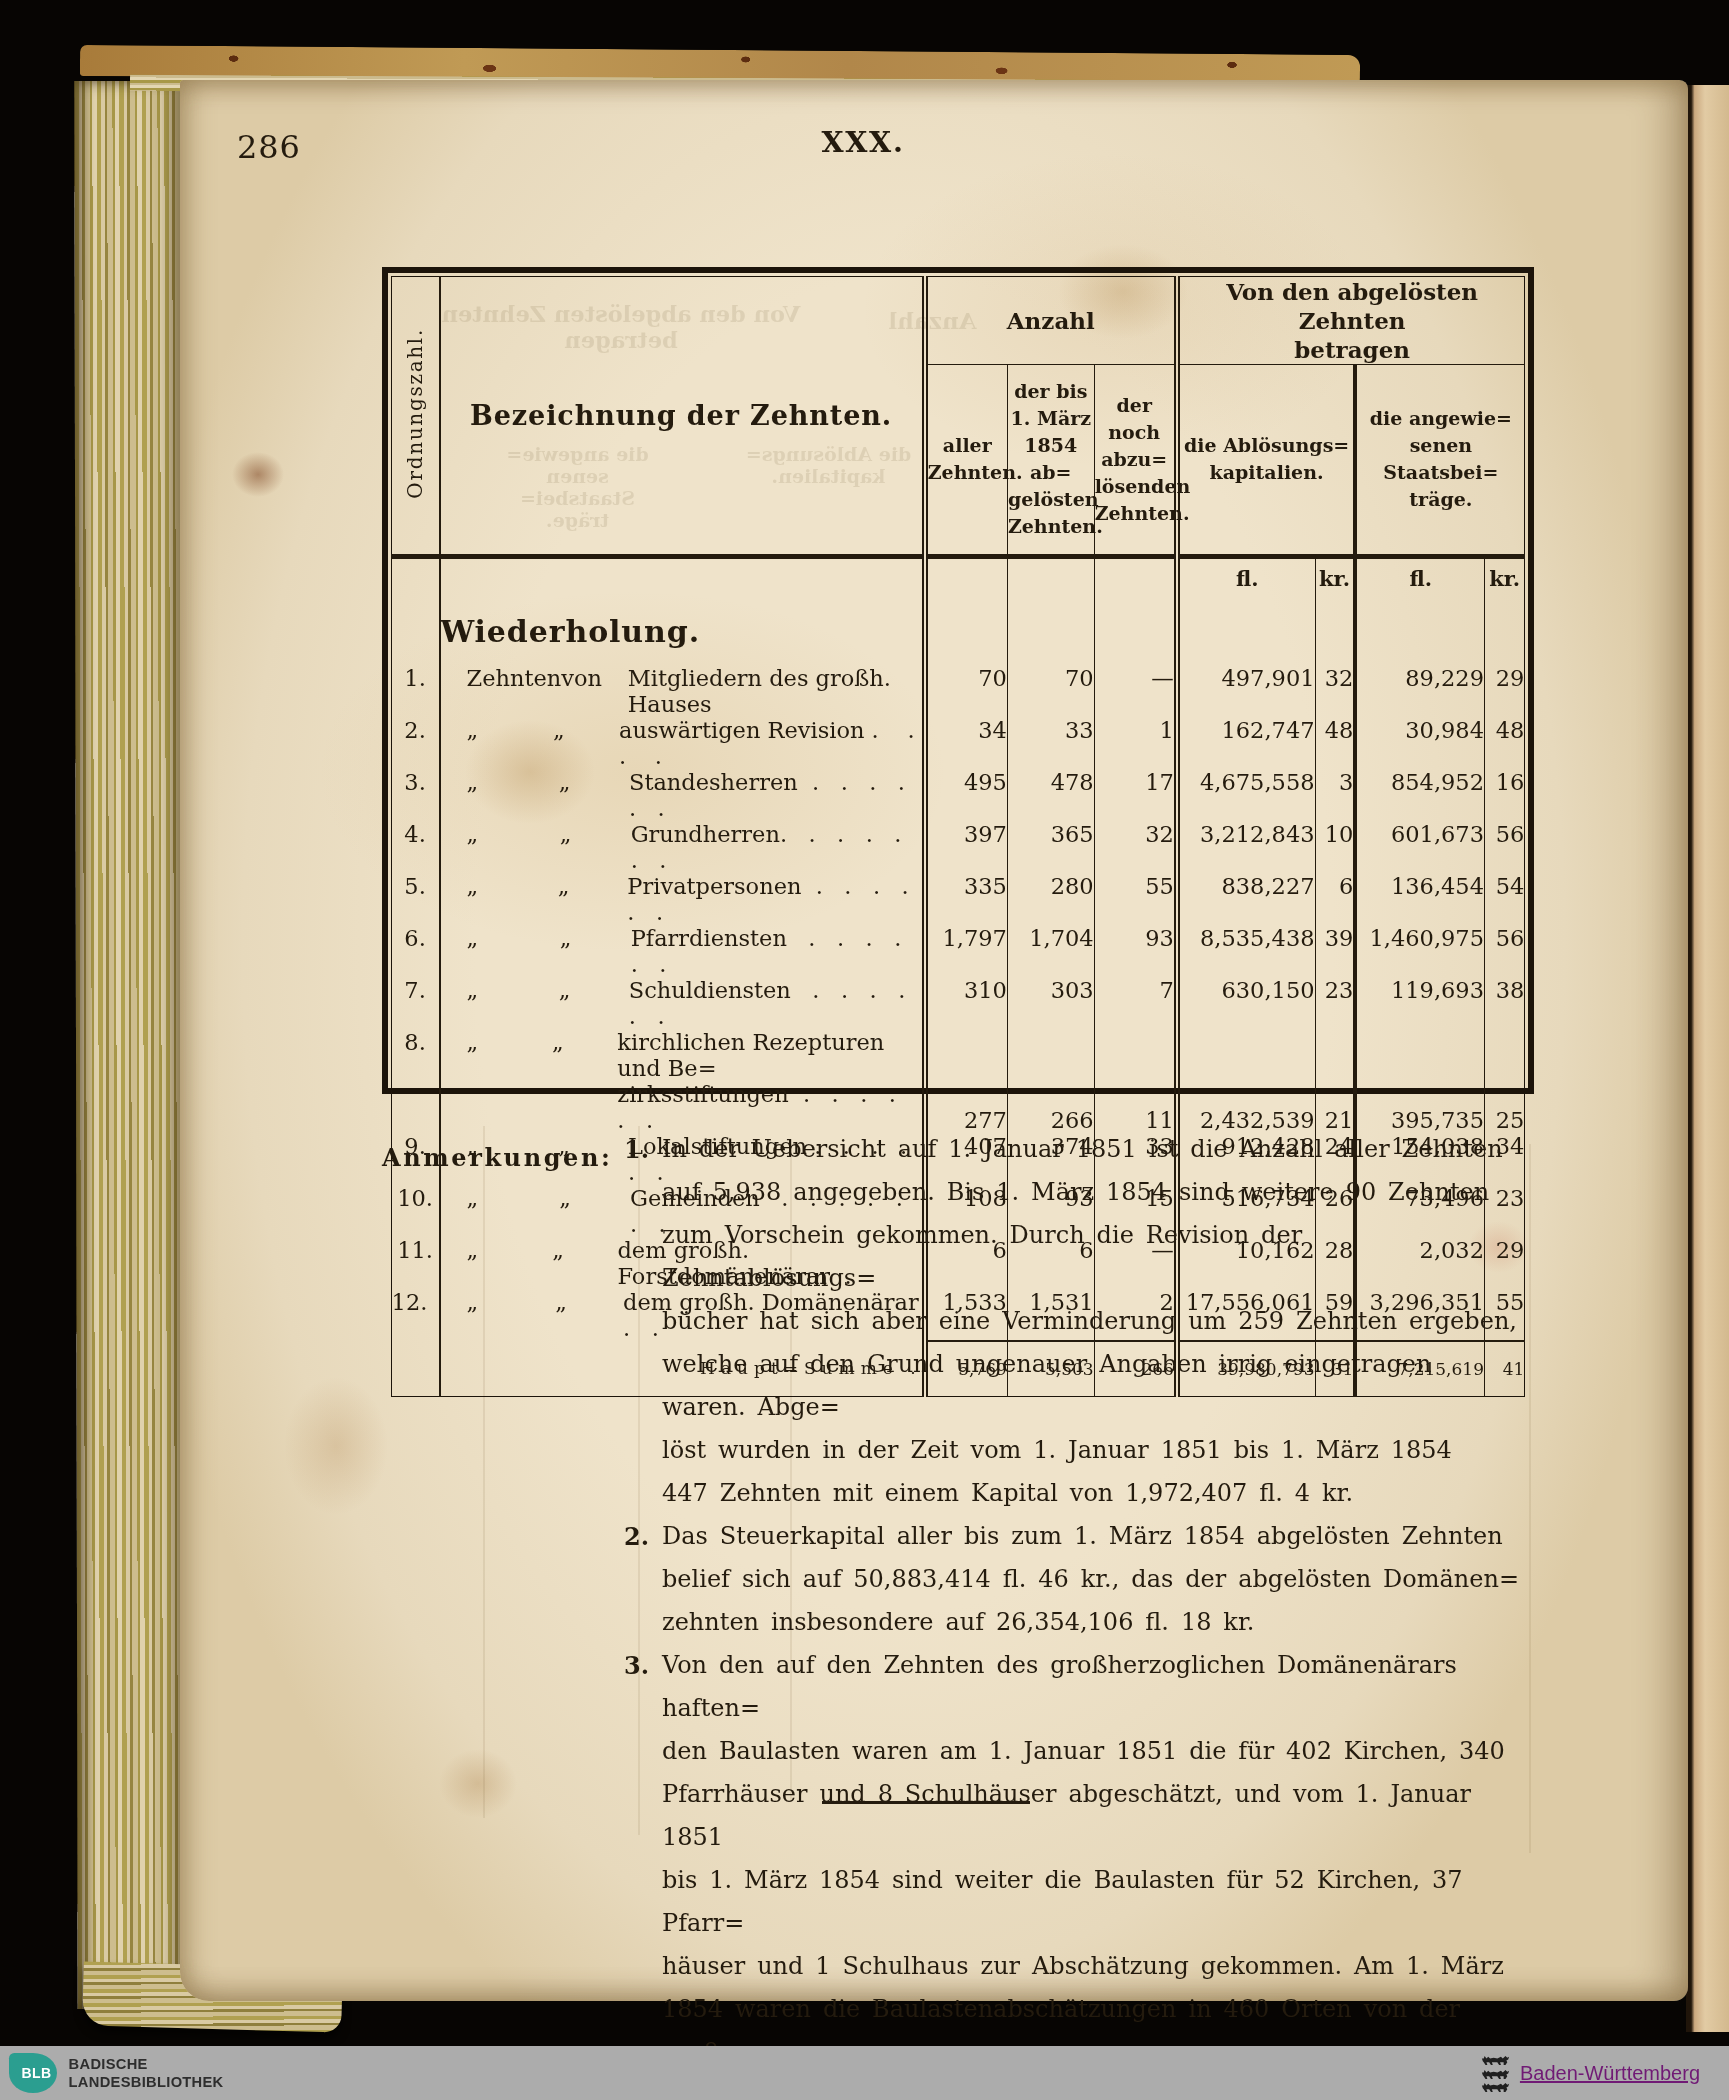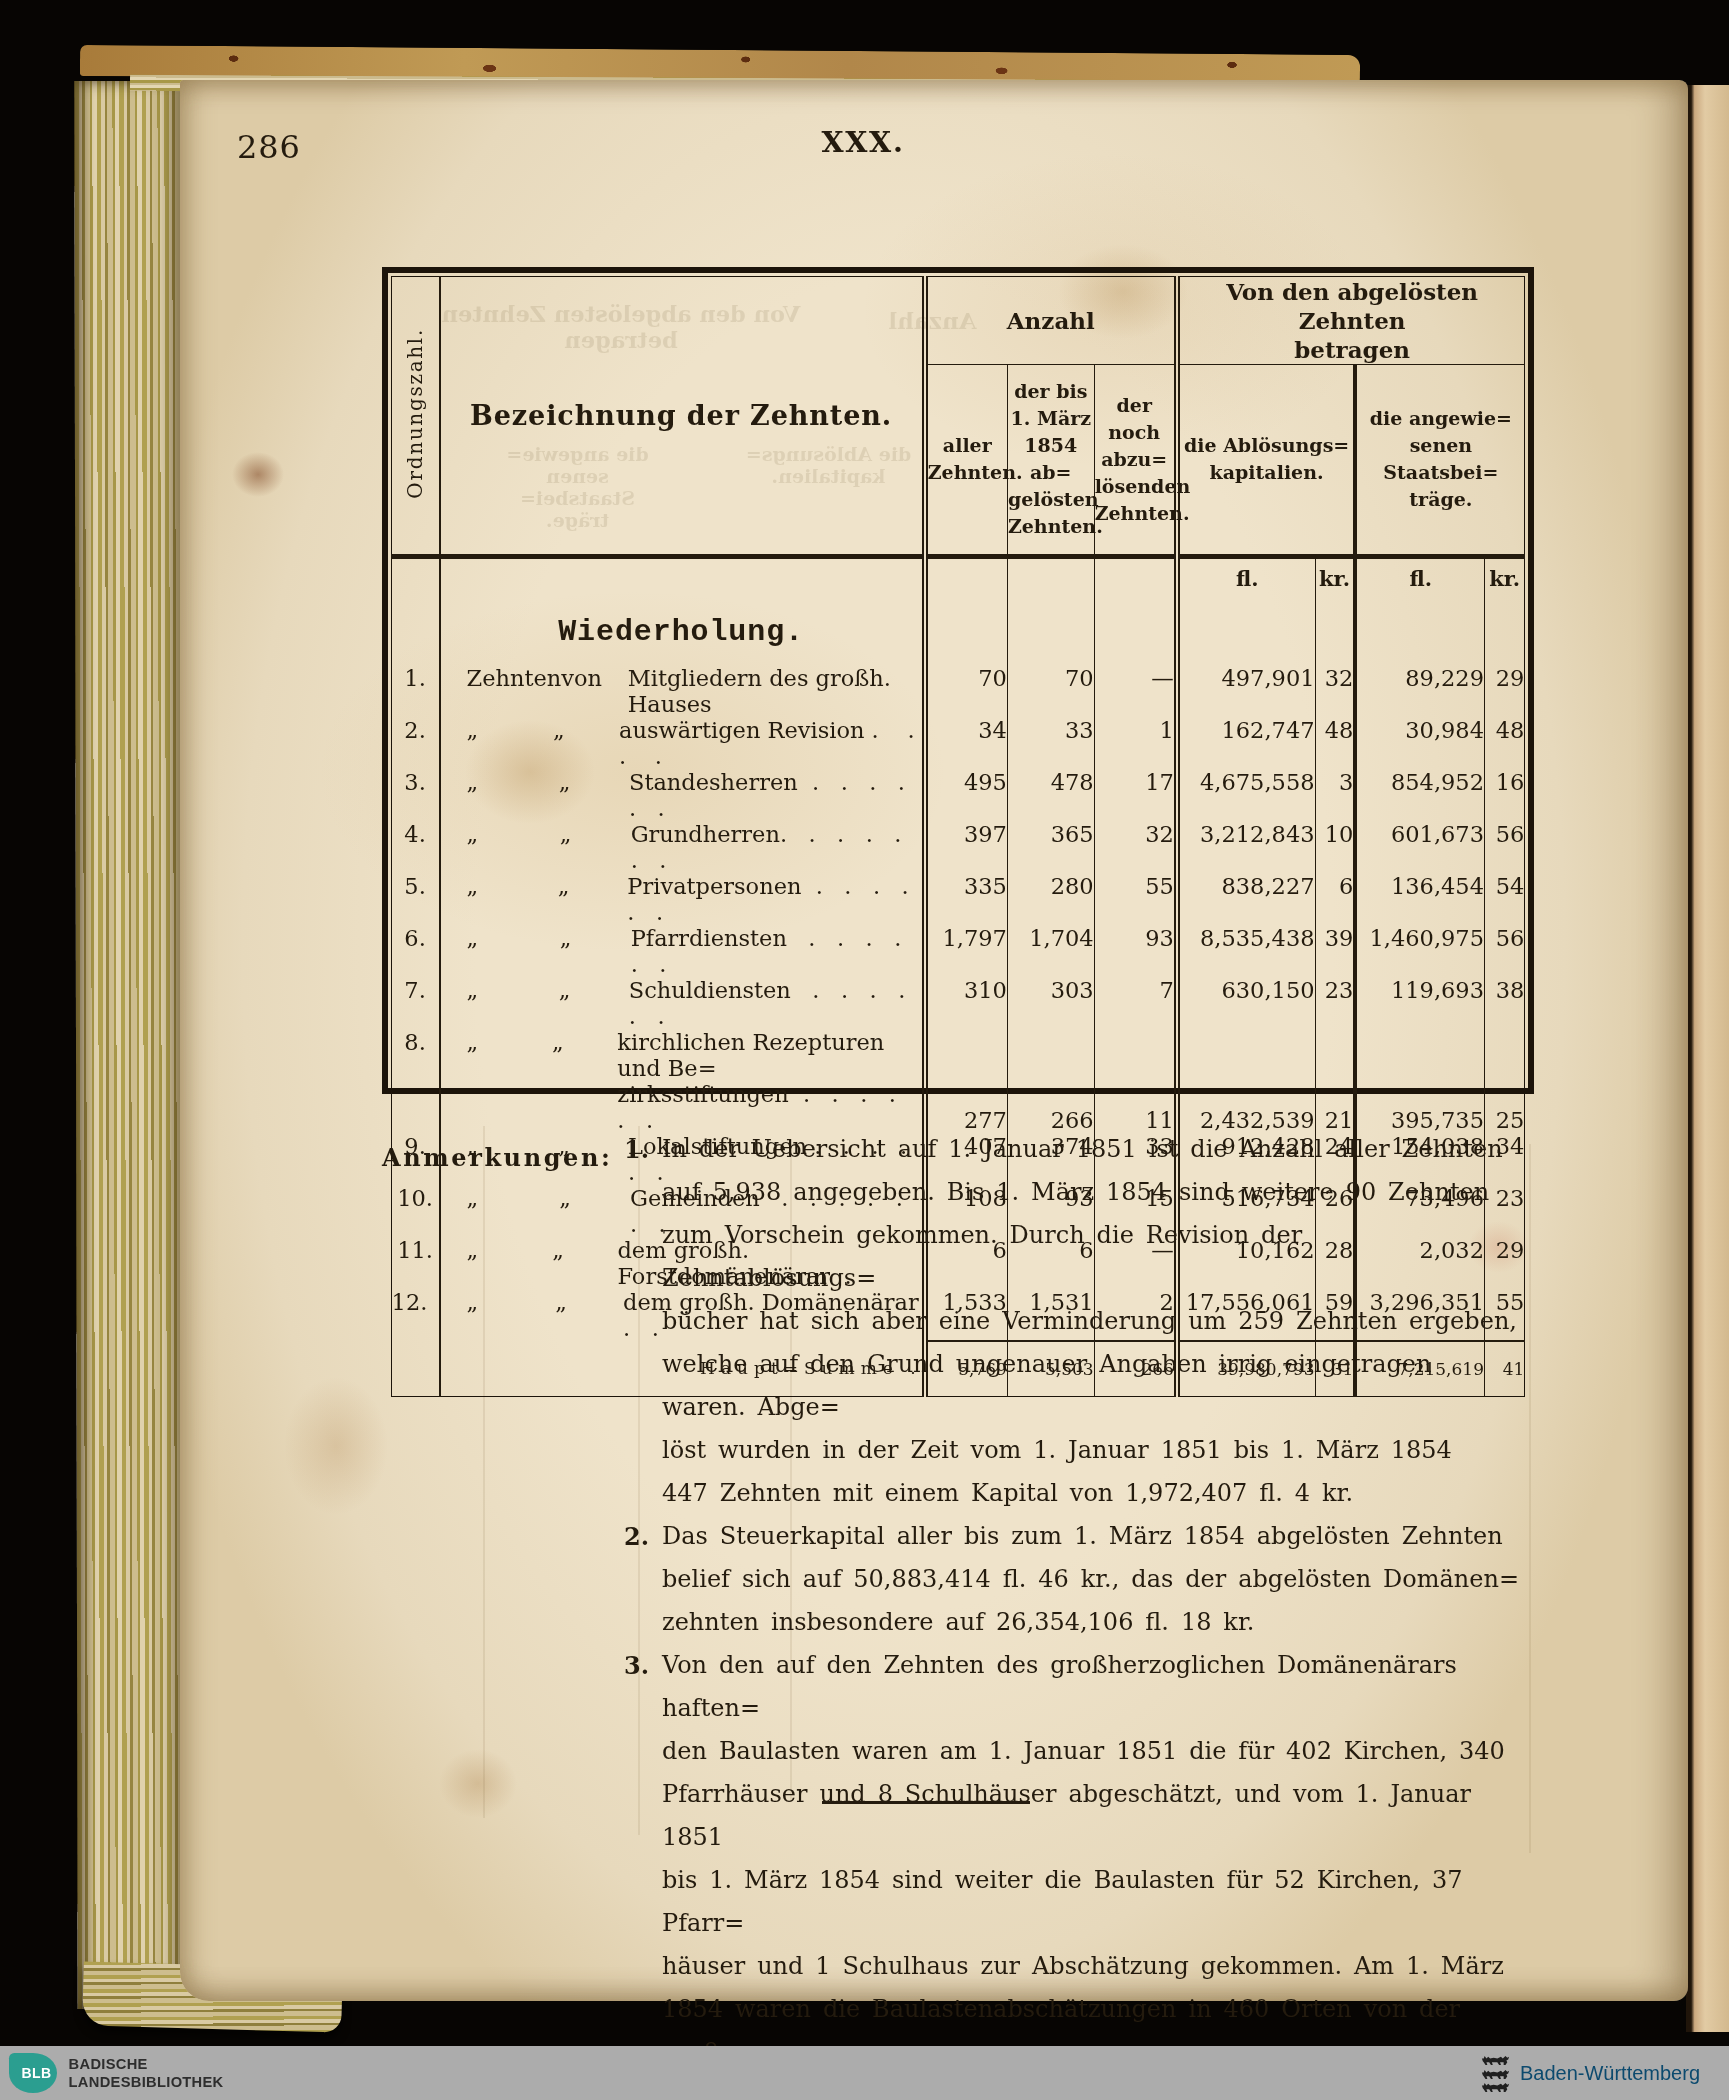--- a/index.html
+++ b/index.html
@@ -82,21 +82,21 @@
     text-align:center;vertical-align:middle;white-space:pre-line;line-height:29px;height:71px;}
   td.c-ord{border-bottom:5.2px solid #241b0e;text-align:center;vertical-align:middle;}
   td.c-nameh{border-bottom:5.2px solid #241b0e;text-align:center;vertical-align:middle;
     font-weight:bold;font-size:27px;letter-spacing:0.9px;}
   .vert{display:inline-block;writing-mode:vertical-rl;transform:rotate(180deg);
     font-size:20px;letter-spacing:1.7px;}
   .r-sub td{border-bottom:5.2px solid #241b0e;font-weight:bold;font-size:19px;line-height:27px;
     text-align:center;vertical-align:middle;white-space:pre-line;height:189px;}
   .r-units td{height:40px;font-weight:bold;font-size:21px;text-align:center;vertical-align:middle;}
   .r-head td{height:66px;}
-  .section-heading{font-size:30px;font-weight:bold;text-align:center;letter-spacing:0.9px;font-family:Liberation Mono, monospace;}
+  .section-heading{font-size:30px;font-weight:bold;letter-spacing:0.9px;}
   .rb td{height:30px;font-size:22.5px;vertical-align:baseline;}
   .rb td.name{display:table-cell;}
   td.name .row-line{display:flex;align-items:baseline;}
   .q1{display:inline-block;width:131px;padding-left:26px;box-sizing:border-box;font-size:22.5px;}
   .q2{display:inline-block;width:80px;font-size:22.5px;}
   .lbl{white-space:pre-wrap;font-size:22.5px;}
   td.num{text-align:right;padding-right:7.8px;font-size:22.5px;}
   td.kr{padding-right:5.2px;}
   .r8 td{height:61px;vertical-align:bottom;}
   .r8 td.name{vertical-align:top;}
@@ -116,21 +116,21 @@
   .footer{position:absolute;left:0;bottom:0;width:1729px;height:54px;background:#ACACAC;
     display:flex;align-items:center;justify-content:space-between;box-sizing:border-box;
     padding:0 29px 0 8.6px;font-family:"Liberation Sans","DejaVu Sans",sans-serif;}
   .f-left{display:flex;align-items:center;gap:12px;}
   .blb-logo{width:40px;height:40px;border-radius:5.2px 50% 50% 50%;display:flex;align-items:center;
     justify-content:center;color:#fff;font-weight:bold;font-size:14px;letter-spacing:0.4px;padding-left:8px;}
   .lib-name{font-weight:bold;font-size:14.7px;line-height:18px;color:#2e2e2e;white-space:pre-line;letter-spacing:0.3px;}
   .f-right{display:flex;align-items:center;gap:10.4px;}
   .lions{display:flex;flex-direction:column;gap:0.9px;}
   .lions svg{display:block;}
-  .state-name{font-size:20px;color:#0c4a6e;}
+  .state-name{font-size:20px;color:#701a75;text-decoration:underline;}
 </style>
 </head>
 <body>
 
 <div class="stage">
   <div class="photo">
     <div class="cover-top"></div>
     <div class="cover-left"></div>
     <div class="edges-left"></div>
     <div class="edges-top"></div>

